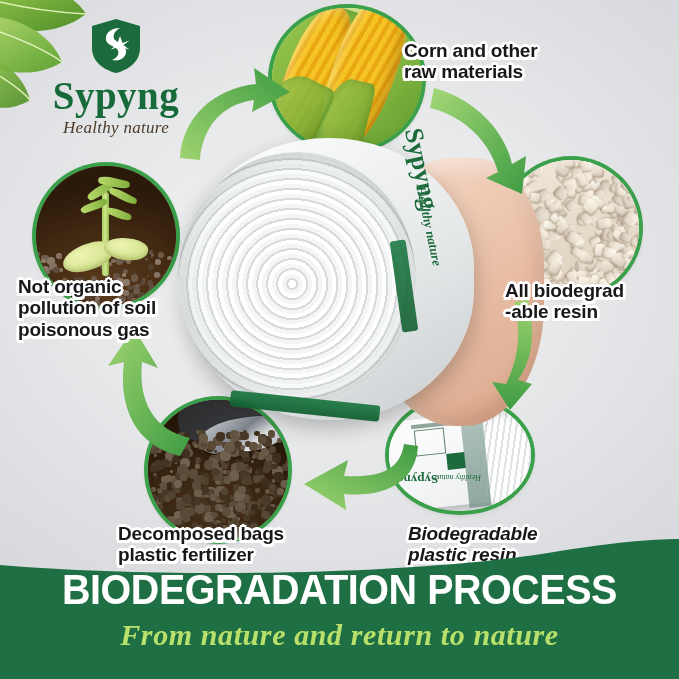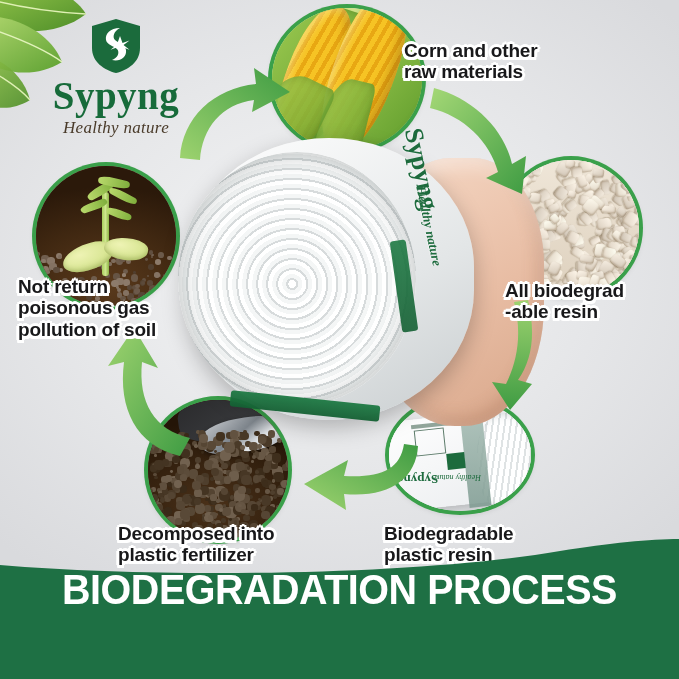--- a/index.html
+++ b/index.html
@@ -1087,36 +1087,37 @@
   <div class="label" style="left:505px; top:280px;">
     <div>All biodegrad</div>
     <div>-able resin</div>
   </div>
 
   <div class="label" style="left:404px; top:40px;">
     <div>Corn and other</div>
     <div>raw materials</div>
   </div>
 
-  <div class="label" style="left:384px; top:523px;">
+  <div class="label" style="left:408px; top:523px;font-style:italic;">
     <div>Biodegradable</div>
     <div>plastic resin</div>
   </div>
 
   <div class="label" style="left:118px; top:523px;">
-    <div>Decomposed into</div>
+    <div>Decomposed bags</div>
     <div>plastic fertilizer</div>
   </div>
 
   <div class="label" style="left:18px; top:276px;">
-    <div>Not return</div>
+    <div>Not organic</div>
+    <div>pollution of soil</div>
     <div>poisonous gas</div>
-    <div>pollution of soil</div>
   </div>
 
   <div id="banner">
     <svg id="banner-shape" viewBox="0 0 679 140" preserveAspectRatio="none">
       <path d="M0 26 C170 40 420 36 560 12 C610 4 650 0 679 0 L679 140 L0 140 Z" fill="#1e7044"></path>
     </svg>
     <div class="banner-title">BIODEGRADATION PROCESS</div>
+    <div class="banner-sub">From nature and return to nature</div>
   </div>
 
 </div>
 
 </body></html>

